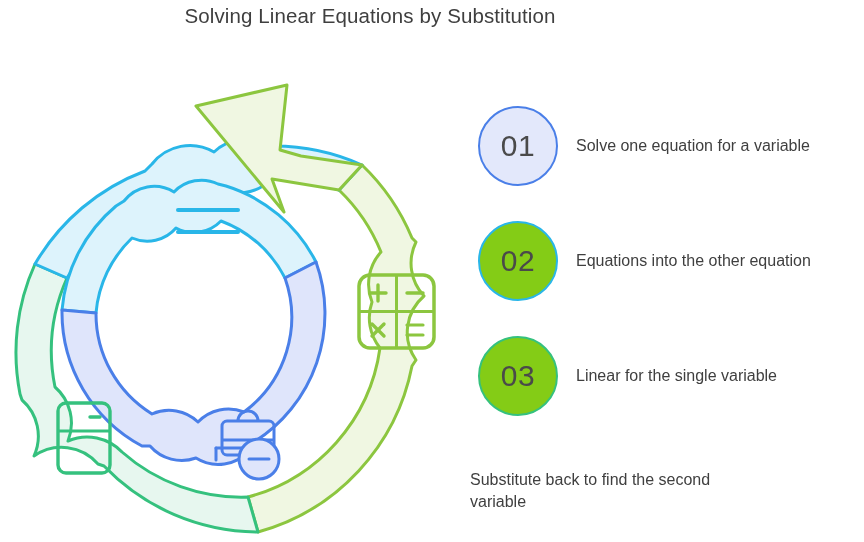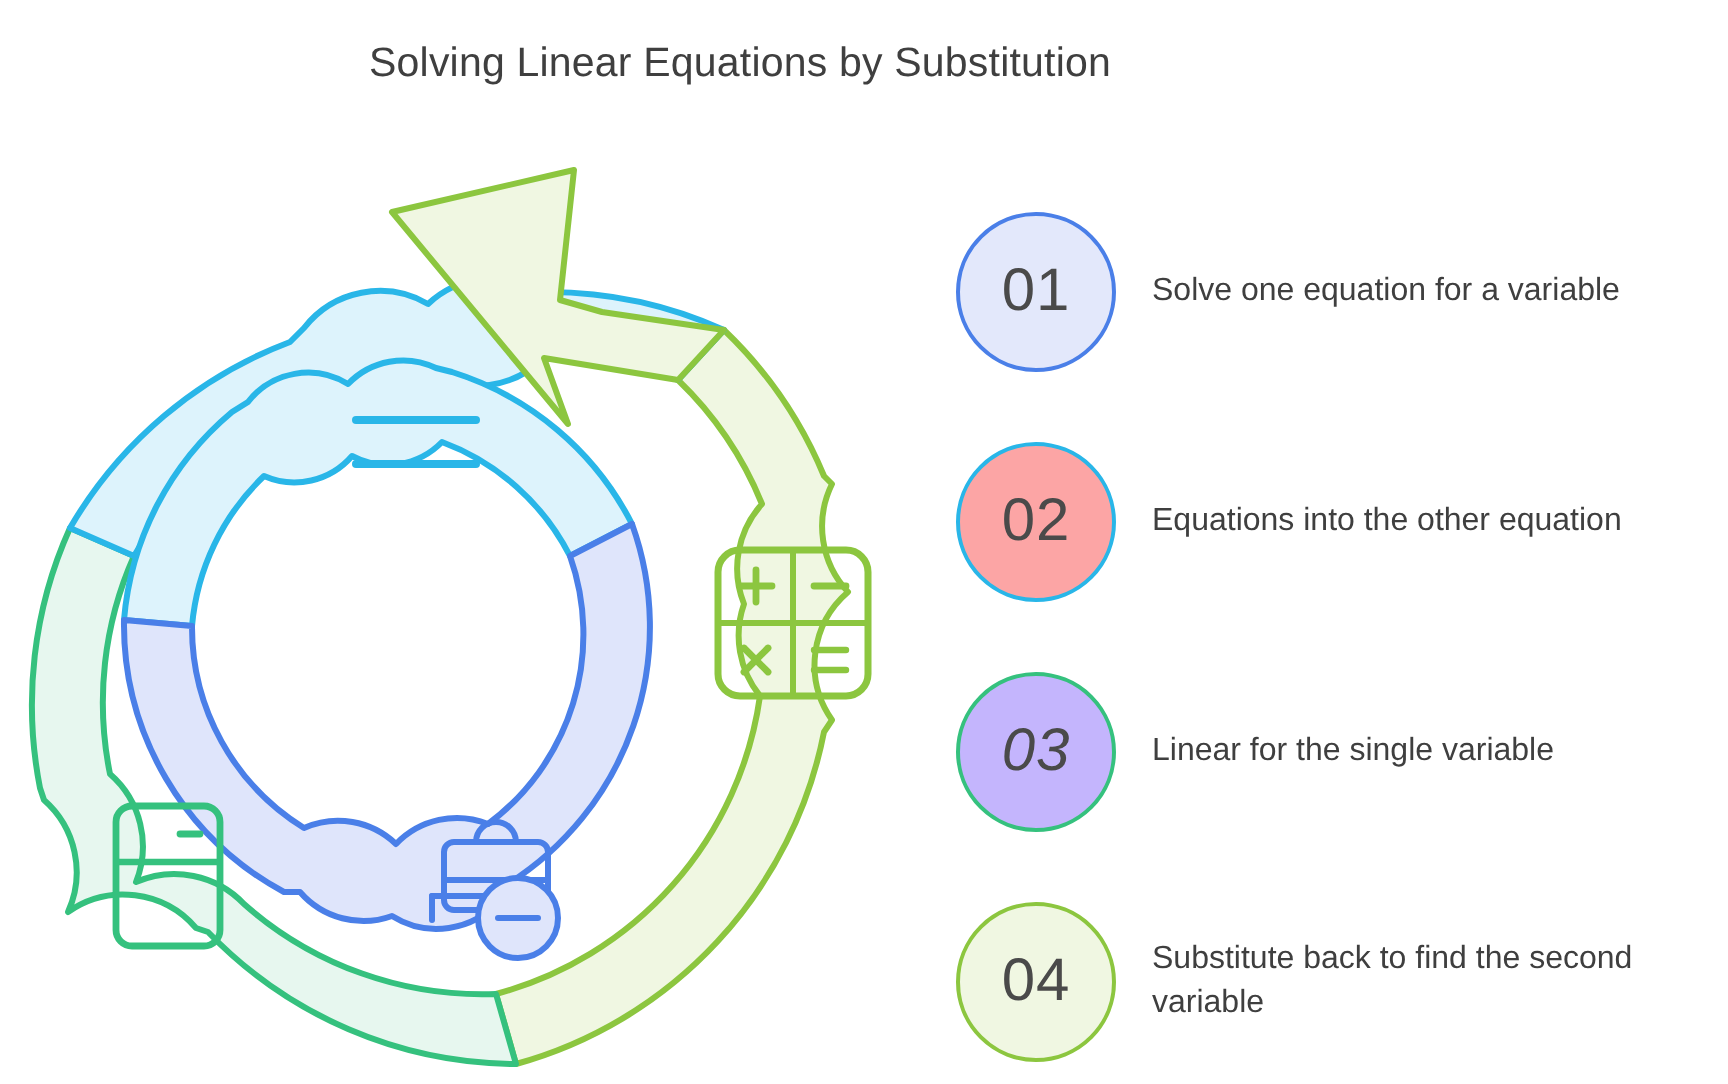--- a/index.html
+++ b/index.html
@@ -10,21 +10,21 @@
   body {
     width: 864px;
     height: 542px;
     font-family: "Liberation Sans", sans-serif;
     color: #404040;
     overflow: hidden;
     position: relative;
   }
   #page-title {
     position: absolute;
-    top: 20px;
+    top: 4px;
     left: 0;
     width: 740px;
     text-align: center;
     font-size: 20.5px;
     font-weight: 400;
     color: #3f3f3f;
     letter-spacing: 0.1px;
   }
   #diagram {
     position: absolute;
@@ -219,33 +219,30 @@
 <div id="steps">
 
   <div class="step-row">
     <div class="step-circle" style="border-color: rgb(74, 127, 232); background-color: rgb(227, 232, 251);">
       <span class="step-num">01</span>
     </div>
     <div class="step-text">Solve one equation for a variable</div>
   </div>
 
   <div class="step-row">
-    <div class="step-circle" style="border-color: rgb(41, 182, 232); background-color: #fca5a5;">
+    <div class="step-circle" style="border-color: rgb(41, 182, 232); background-color: #84cc16;">
       <span class="step-num">02</span>
     </div>
     <div class="step-text">Equations into the other equation</div>
   </div>
 
   <div class="step-row">
-    <div class="step-circle" style="border-color: rgb(53, 193, 126); background-color: #c4b5fd; font-style: italic;">
+    <div class="step-circle" style="border-color: rgb(53, 193, 126); background-color: #84cc16;">
       <span class="step-num">03</span>
     </div>
     <div class="step-text">Linear for the single variable</div>
   </div>
 
   <div class="step-row">
-    <div class="step-circle" style="border-color: rgb(140, 198, 63); background-color: rgb(240, 247, 226);">
-      <span class="step-num">04</span>
-    </div>
     <div class="step-text">Substitute back to find the second variable</div>
   </div>
 
 </div>
 
 </body></html>

